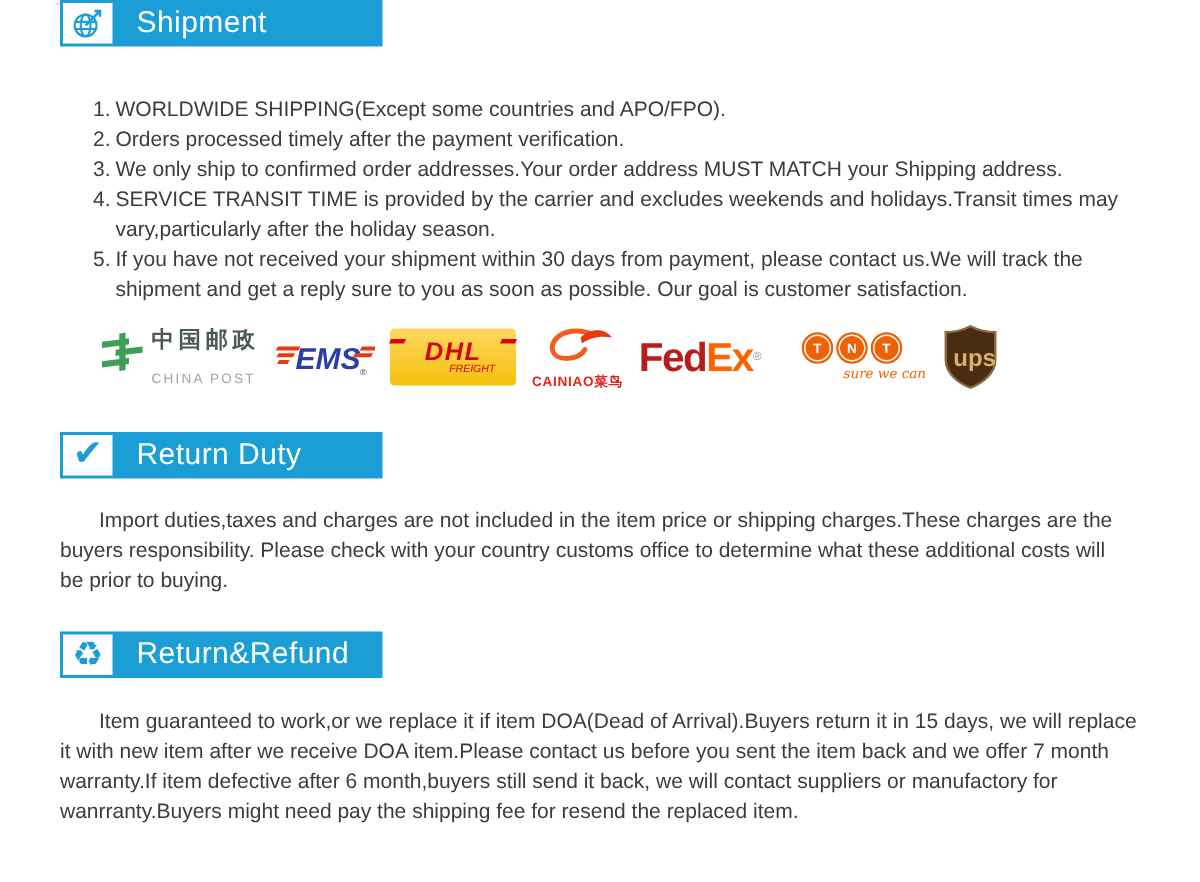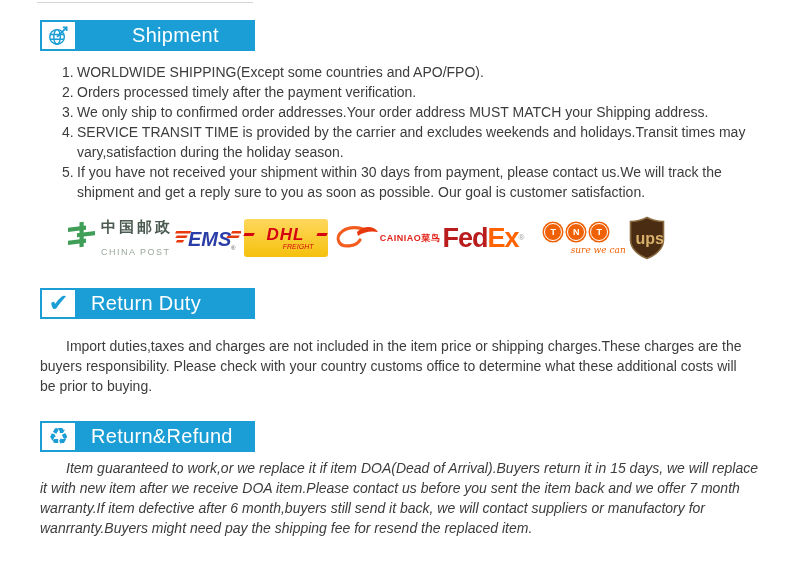--- a/index.html
+++ b/index.html
@@ -33,26 +33,26 @@
     display:flex; align-items:center; justify-content:space-between; }
   .logo { flex:none; display:flex; align-items:center; }
 
   .cp { gap:3px; }
   .cp-col { display:flex; flex-direction:column; line-height:1; }
   .cp-cn { font-size:15px; font-weight:bold; color:#4a5a50; letter-spacing:3px; white-space:nowrap; }
   .cp-en { font-size:9px; color:#98a89c; letter-spacing:1.5px; margin-top:14px; white-space:nowrap; }
 
   .dhl { width:84px; height:38px; background:linear-gradient(180deg,#ffd75e,#f5c10c);
     border-radius:3px; display:flex; flex-direction:column; align-items:center; justify-content:center; }
-  .dhl-row { display:flex; align-items:center; gap:13px; }
+  .dhl-row { display:flex; align-items:flex-start; gap:13px; }
   .dhl-dash { width:10px; height:3px; background:#d40511; transform:skewX(-25deg); }
   .dhl-text { color:#d40511; font-weight:bold; font-style:italic; font-size:17px; letter-spacing:1px; line-height:1; }
   .dhl-sub { color:#d40511; font-style:italic; font-size:7px; align-self:flex-end; margin-right:14px; line-height:1; }
 
-  .cainiao { flex-direction:row; justify-content:space-between; }
+  .cainiao { flex-direction:column; justify-content:space-between; }
   .cainiao-label { font-size:9px; font-weight:bold; color:#e2231a; letter-spacing:.5px; white-space:nowrap; margin-top:1px; }
 
   .fedex { line-height:1; }
   .fedex-1 { color:#b91c1c; font-weight:bold; font-size:27px; letter-spacing:-1px; }
   .fedex-2 { color:#ff6200; font-weight:bold; font-size:27px; letter-spacing:-1px; }
   .fedex-reg { color:#9a9a9a; font-size:8px; vertical-align:bottom; }
 
   .tnt { flex-direction:column; justify-content:center; }
   .tnt-circles { display:flex; gap:2px; }
   .tnt-c { width:16px; height:16px; border-radius:50%; background:#f06105; border:1.5px solid #ffffff;
@@ -60,21 +60,21 @@
     display:flex; align-items:center; justify-content:center; margin:1.5px; }
   .tnt-sub { font-style:italic; font-size:9px; color:#f06105; margin-top:2px; white-space:nowrap;
     font-family:"DejaVu Serif",serif;margin-left:44px; }
 </style>
 </head>
 <body>
 
 <div class="page">
   <div class="top-line"></div>
 
-  <div class="sec-header" style="top:20px;gap:41px;">
+  <div class="sec-header" style="top:0;">
     <div class="icon-box">
       <svg width="23" height="23" viewBox="0 0 24 24">
         <g stroke="#1b9dd5" fill="none" stroke-width="1.5">
           <circle cx="10.5" cy="13.5" r="7.6"></circle>
           <ellipse cx="10.5" cy="13.5" rx="3.4" ry="7.6"></ellipse>
           <path d="M3.2 11 h14.6 M3.2 16 h14.6"></path>
           <path d="M10.5 13.5 L20.5 3.5" stroke-width="1.8"></path>
           <path d="M16.6 3.5 H20.5 V7.4" stroke-width="1.8"></path>
         </g>
       </svg>
@@ -98,21 +98,21 @@
     <div class="li">
       <span class="num">3.</span>
       <div class="txt">
           <div>We only ship to confirmed order addresses.Your order address MUST MATCH your Shipping address.</div>
         </div>
     </div>
     <div class="li">
       <span class="num">4.</span>
       <div class="txt">
         <div>SERVICE TRANSIT TIME is provided by the carrier and excludes weekends and holidays.Transit times may</div>
-        <div>vary,satisfaction during the holiday season.</div>
+        <div>vary,particularly after the holiday season.</div>
       </div>
     </div>
     <div class="li">
       <span class="num">5.</span>
       <div class="txt">
         <div>If you have not received your shipment within 30 days from payment, please contact us.We will track the</div>
         <div>shipment and get a reply sure to you  as soon as possible. Our goal is customer satisfaction.</div>
       </div>
     </div>
   </div>
@@ -206,19 +206,19 @@
     <div>be prior to buying.</div>
   </div>
 
   <div class="sec-header" style="top:421px;">
     <div class="icon-box">
       <span class="recycle-glyph">♻</span>
     </div>
     <div class="sec-title">Return&amp;Refund</div>
   </div>
 
-  <div class="para" style="top:458px;font-style:italic;">
+  <div class="para" style="top:470px;">
     <div class="indent">Item guaranteed to work,or we replace it if item DOA(Dead of Arrival).Buyers return it in 15 days, we will replace</div>
     <div>it with new item after we receive DOA item.Please contact us before you sent the item back and we offer 7 month</div>
     <div>warranty.If item defective after 6 month,buyers still send it back, we will contact suppliers or manufactory for</div>
     <div>wanrranty.Buyers might need pay the shipping fee for resend the replaced item.</div>
   </div>
 </div>
 
 </body></html>

